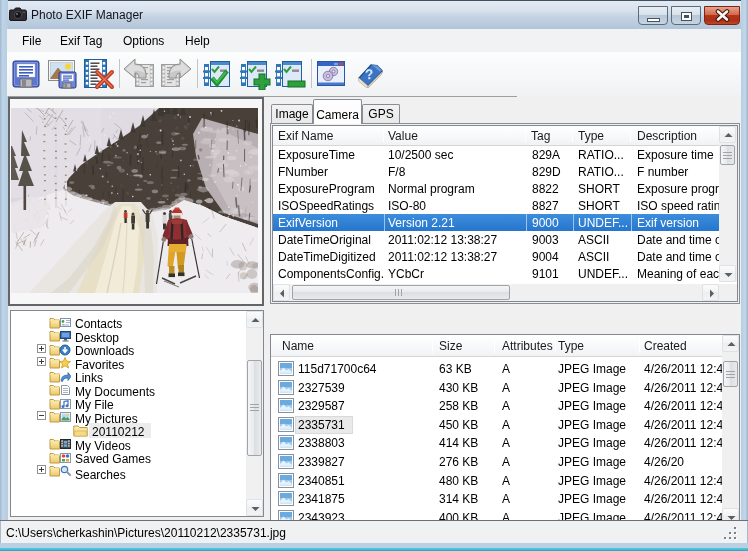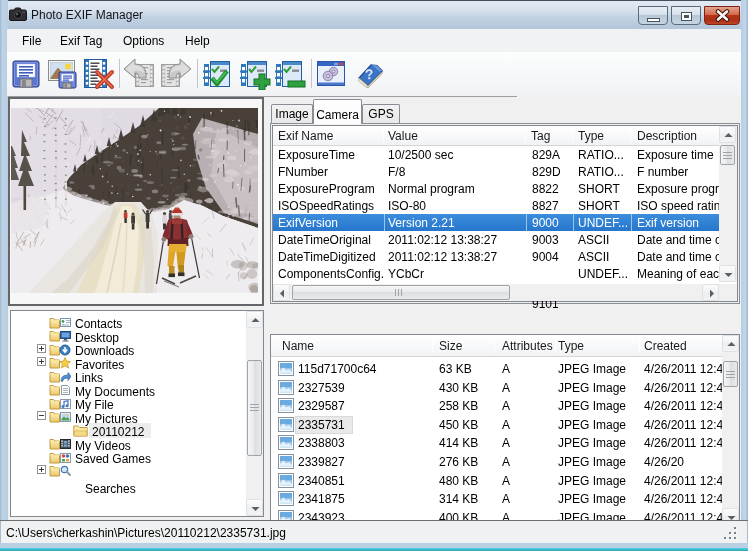--- a/index.html
+++ b/index.html
@@ -972,21 +972,21 @@
     <div class="row" style="left:0; top:122px; width:446px; height:17px;padding-left:24px;">
       <div class="cell" style="left:5px;">DateTimeDigitized</div>
         <div class="cell" style="left:115px;">2011:02:12 13:38:27</div>
         <div class="cell" style="left:259px;">9004</div>
         <div class="cell" style="left:305px;">ASCII</div>
         <div class="cell" style="left:364px;">Date and time of</div>
     </div>
     <div class="row" style="left:0; top:139px; width:446px; height:17px;">
       <div class="cell cn" style="left:5px;">ComponentsConfig...</div>
         <div class="cell" style="left:115px;">YCbCr</div>
-        <div class="cell" style="left:259px;margin-top:30px;">9101</div>
+        <div class="cell" style="left:259px;">9101</div>
         <div class="cell" style="left:305px;">UNDEF...</div>
         <div class="cell" style="left:364px;">Meaning of each</div>
     </div>
   </div>
 
   <div class="sb" style="left:446px; top:0; width:18px; height:156px;">
     <div class="sbtn" style="left:0; top:0;">
         <svg width="17" height="17">
           <path d="M4.5 10 L8.5 6 L12.5 10 Z" fill="#5a5f63"></path>
         </svg>
@@ -1027,21 +1027,21 @@
   <div class="titem" style="left:64px; top:33px;">Downloads</div>
   <div class="titem" style="left:64px; top:47px;">Favorites</div>
   <div class="titem" style="left:64px; top:60px;">Links</div>
   <div class="titem" style="left:64px; top:74px;">My Documents</div>
   <div class="titem" style="left:64px; top:87px;">My File</div>
   <div class="titem" style="left:64px; top:101px;">My Pictures</div>
   <div style="position:absolute; left:78px; top:112px; width:62px; height:15px; background:#ececec;"></div>
   <div class="titem" style="left:81px; top:114px;">20110212</div>
   <div class="titem" style="left:64px; top:128px;">My Videos</div>
   <div class="titem" style="left:64px; top:141px;">Saved Games</div>
-  <div class="titem" style="left:64px; top:171px;margin-left:10px;">Searches</div>
+  <div class="titem" style="left:64px; top:157px;">Searches</div>
   <div id="tree-icons">
   <svg style="position:absolute;left:38px;top:4px;" width="22" height="14" viewBox="0 0 22 14">
         <path d="M1 3.5 L4.5 3.5 L6 5 L10.5 5 L10.5 13 L1 13 Z" fill="url(#fold)" stroke="#c09a42" stroke-width="1"></path>
         <path d="M1 5.5 L10.5 5.5" stroke="#f7e391" stroke-width="1"></path>
         <rect x="11.5" y="3.5" width="10" height="8" fill="#fff" stroke="#7a94ad"></rect>
         <circle cx="14" cy="6.5" r="1.4" fill="#4d9e57"></circle>
         <path d="M12.5 10 Q14 8.5 15.5 10 Z" fill="#4d9e57"></path>
         <rect x="17" y="5" width="4" height="1" fill="#9db4c8"></rect>
         <rect x="17" y="7" width="4" height="1" fill="#9db4c8"></rect>
         <rect x="13" y="9.5" width="7" height="1" fill="#9db4c8"></rect>

